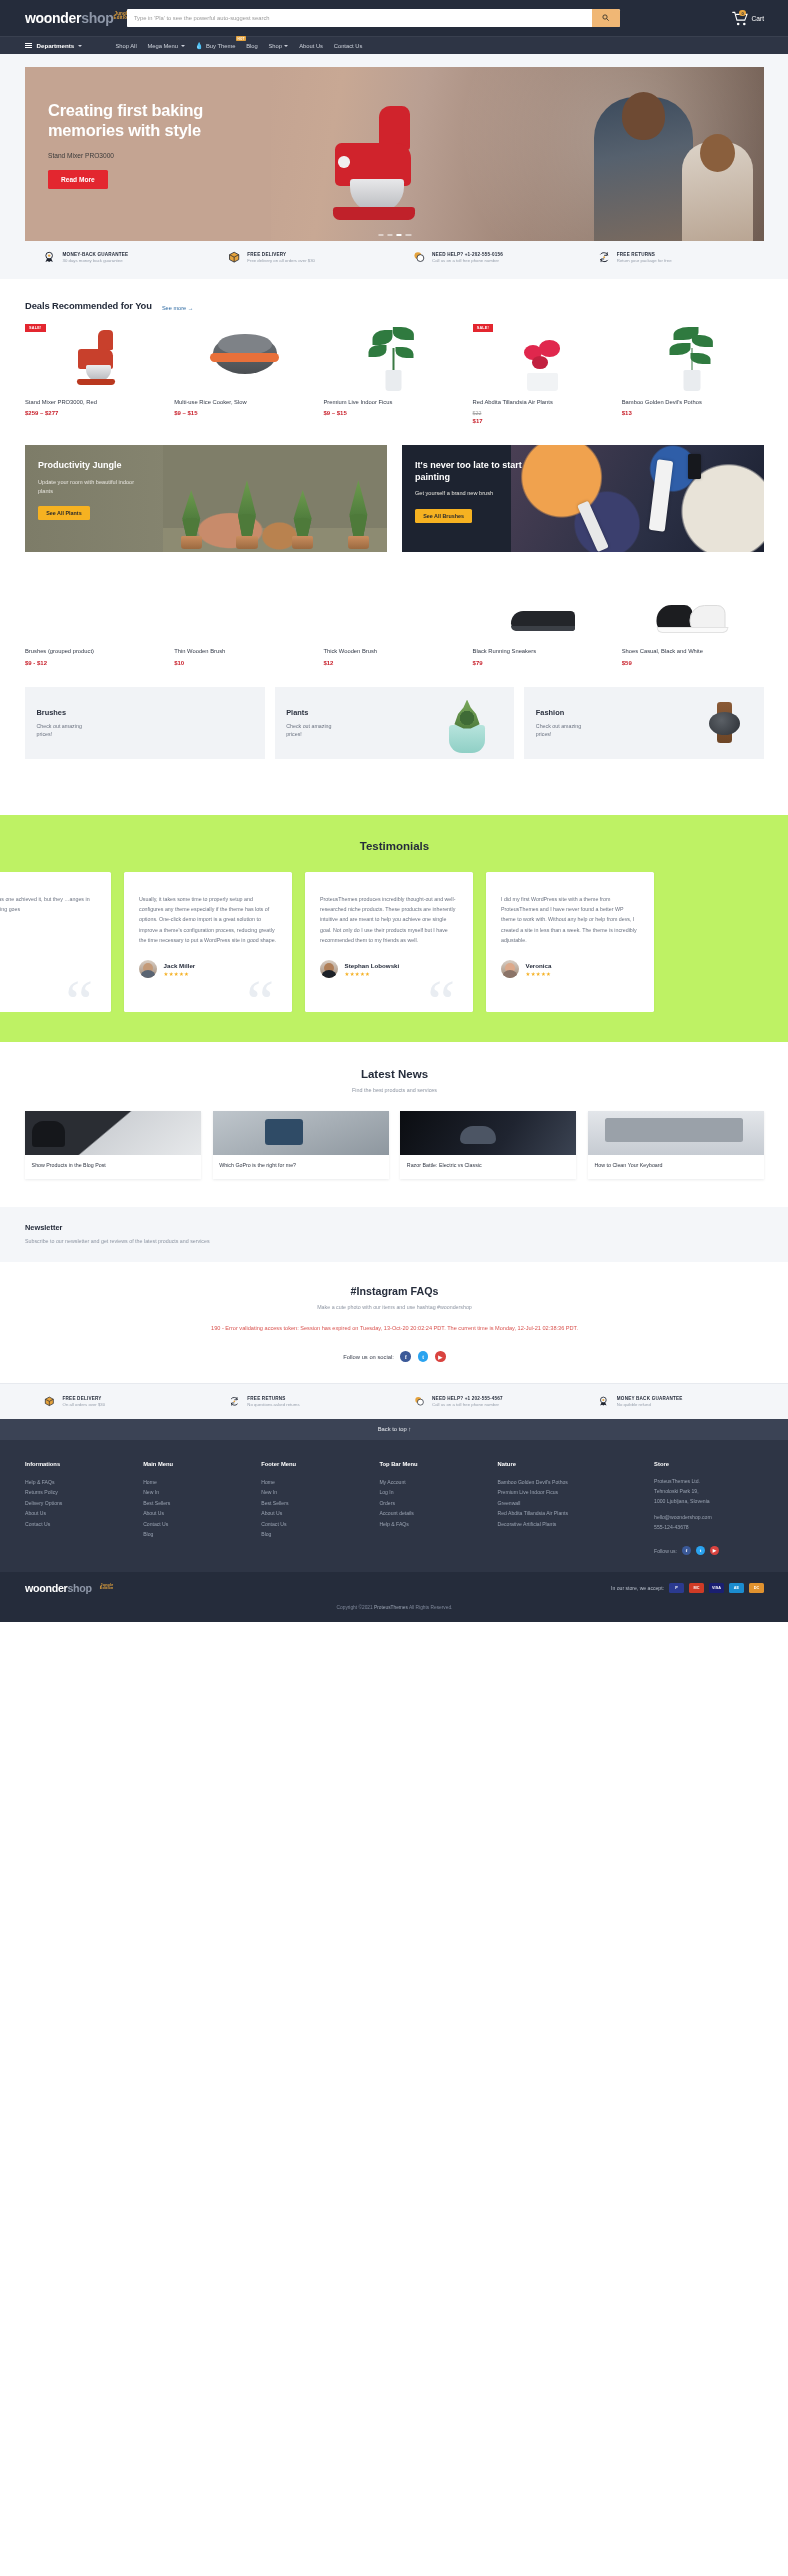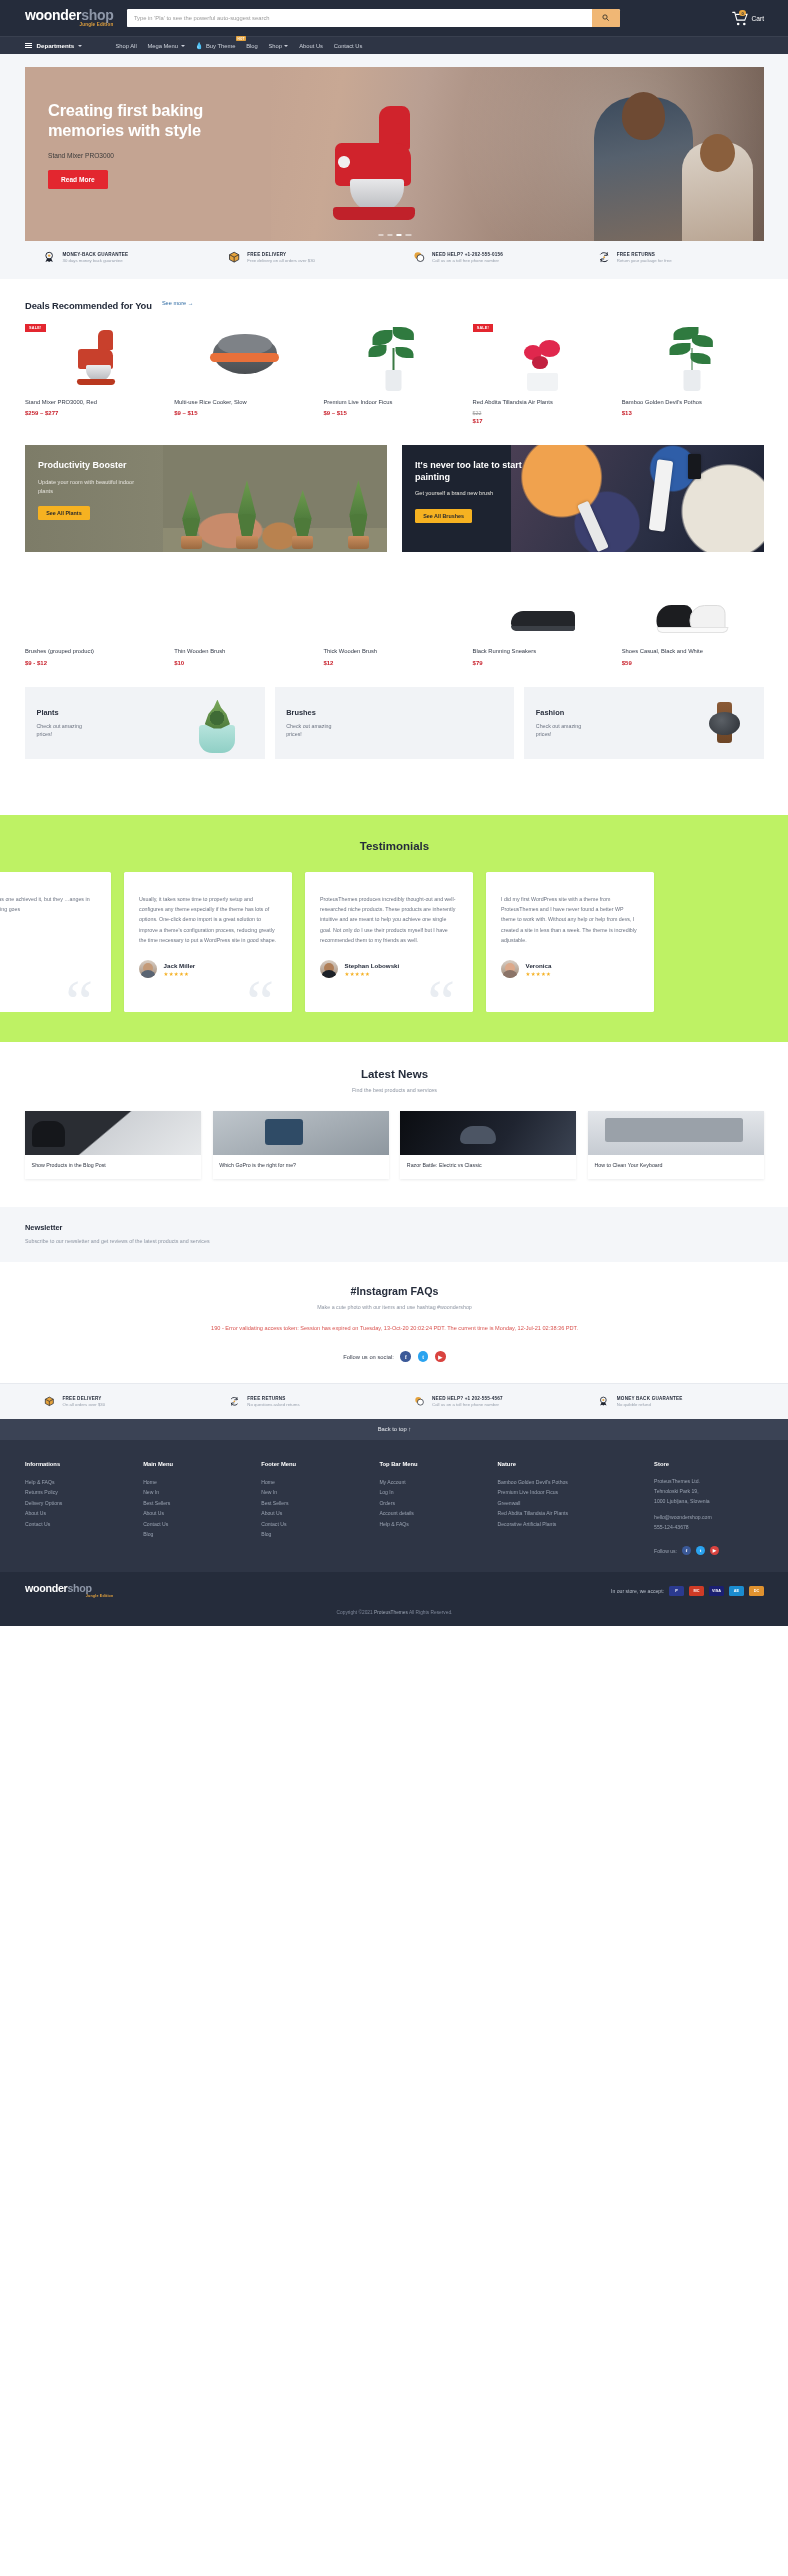--- a/index.html
+++ b/index.html
@@ -14,21 +14,21 @@
 
   
   .topbar {
     background: #252c3b;
     height: 36px;
     display: flex;
     align-items: center;
     padding: 0 25px;
     gap: 11.5px;
   }
-  .logo { display: flex; flex-direction: column; line-height: 1; width: 90px; }
+  .logo { display: flex; flex-direction: row; line-height: 1; width: 90px; }
   .logo-main { font-size: 14px; font-weight: bold; letter-spacing: -0.3px; }
   .logo-main .w1 { color: #ffffff; }
   .logo-main .w2 { color: #8e97a8; }
   .logo-sub { font-size: 4.5px; color: #e5a33d; font-weight: bold; letter-spacing: 0.2px; margin-top: 0.8px; text-align: right; padding-right: 1.6px;}
   .searchbox {
     flex: 1;
     height: 18px;
     display: flex;
     border-radius: 1.6px;
     overflow: hidden;
@@ -134,21 +134,21 @@
     padding: 10px 0 15px;
   }
   .services-inner { display:flex; }
   .svc { flex:1; display:flex; gap: 6.6px; align-items:center; padding-left: 18px; }
   .svc-ico { width: 13px; height: 13px; flex:none; display:flex; align-items:center; justify-content:center; }
   .svc-t { font-size: 4.6px; font-weight: bold; letter-spacing:0.2px; color:#252c3b; text-transform:uppercase;}
   .svc-d { font-size: 4.3px; color:#98a0ad; margin-top: 1.6px; }
 
   
   .sec { padding: 21.4px 0 0; }
-  .sec-head { display:flex; align-items:flex-start; gap:10px; margin-bottom: 13px; }
+  .sec-head { display:flex; align-items:flex-end; gap:10px; margin-bottom: 13px; }
   .sec-title { font-size: 9.4px; font-weight: bold; color:#252c3b; letter-spacing:-0.1px;}
   .sec-link { font-size: 5.6px; color:#2f6ba3; text-decoration:none; }
 
   
   .prod-row { display:flex; gap: 8.2px; }
   .prod { width: 141px; position:relative; }
   .prod-img {
     height: 67px; position:relative; overflow:hidden;
     display:flex; align-items:flex-end; justify-content:center;
     background: #fff;
@@ -600,21 +600,21 @@
               <span class="pot-green"></span>
               <span class="pot-cup"></span>
             </span>
           <span class="pot-item">
               <span class="pot-green tall"></span>
               <span class="pot-cup"></span>
             </span>
         </div>
       </div>
       <div class="promo-body">
-        <div class="promo-title">Productivity Booster</div>
+        <div class="promo-title">Productivity Jungle</div>
         <div class="promo-sub">Update your room with beautiful indoor plants</div>
         <button class="promo-btn">See All Plants</button>
       </div>
     </div>
 
     <div class="promo promo-b">
       <div class="promo-art">
         <span class="tube t3"></span>
         <span class="tube t1"></span>
         <span class="tube t2"></span>
@@ -689,39 +689,39 @@
       <div class="prod-name">Shoes Casual, Black and White</div>
       <div class="prod-price">$59</div>
     </div>
   </div>
 </div>
 
 <div class="wrap sec" style="padding-bottom:28px;">
   <div class="cats">
     <div class="cat">
       <div class="cat-txt">
-        <div class="cat-name">Plants</div>
-        <div class="cat-desc">Check out amazing prices!</div>
-      </div>
-      <div class="cat-art">
-          <span class="succ"></span>
-        </div>
-    </div>
-    <div class="cat">
-      <div class="cat-txt">
         <div class="cat-name">Brushes</div>
         <div class="cat-desc">Check out amazing prices!</div>
       </div>
       <div class="cat-art">
         <div class="cat-brushes">
           <span class="brush b"><span class="tip" style="height:13px"></span><span class="fer"></span><span class="hand" style="height:36px"></span></span>
           <span class="brush b"><span class="tip" style="height:18px"></span><span class="fer"></span><span class="hand" style="height:43px"></span></span>
           <span class="brush b"><span class="tip" style="height:10px"></span><span class="fer"></span><span class="hand" style="height:31px"></span></span>
         </div>
       </div>
+    </div>
+    <div class="cat">
+      <div class="cat-txt">
+        <div class="cat-name">Plants</div>
+        <div class="cat-desc">Check out amazing prices!</div>
+      </div>
+      <div class="cat-art">
+          <span class="succ"></span>
+        </div>
     </div>
     <div class="cat">
       <div class="cat-txt">
         <div class="cat-name">Fashion</div>
         <div class="cat-desc">Check out amazing prices!</div>
       </div>
       <div class="cat-art">
         <div class="watch">
             <span class="band"></span>
             <span class="face"></span>

